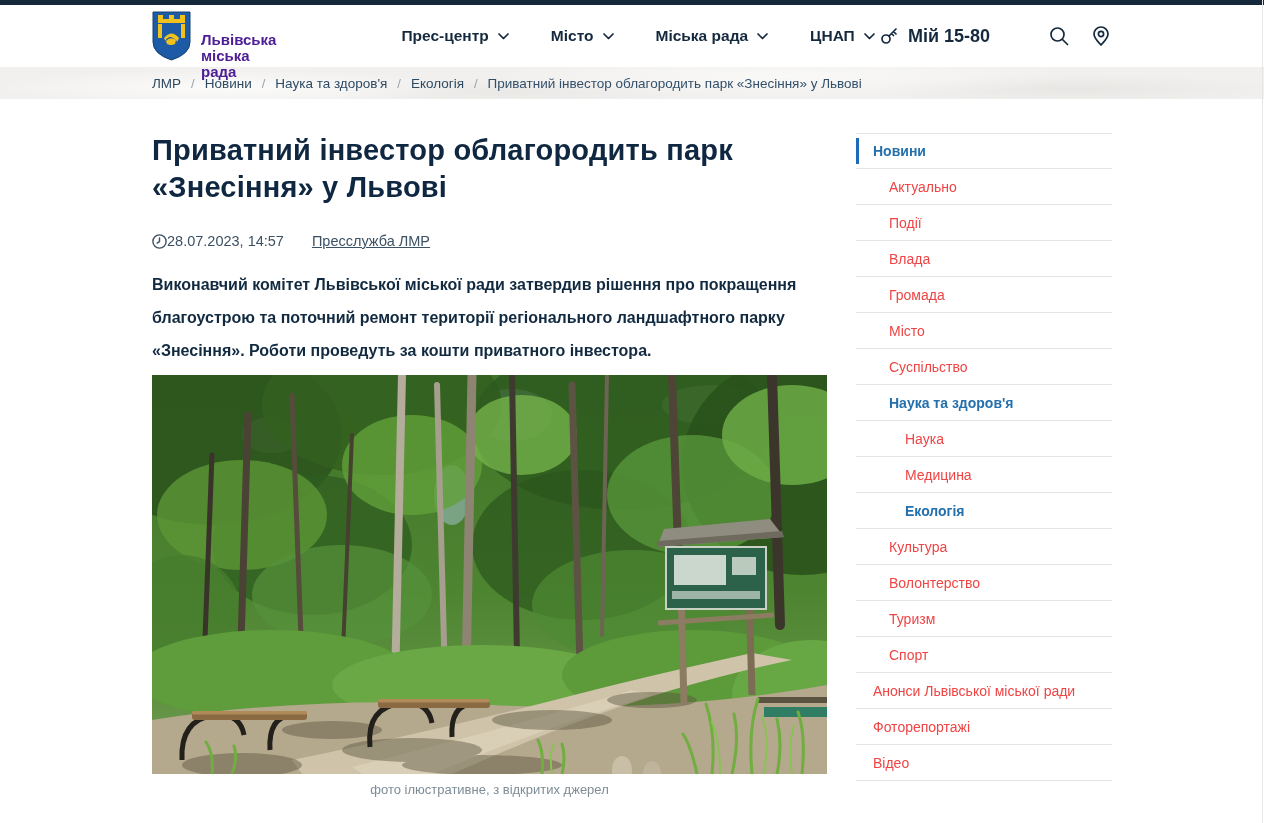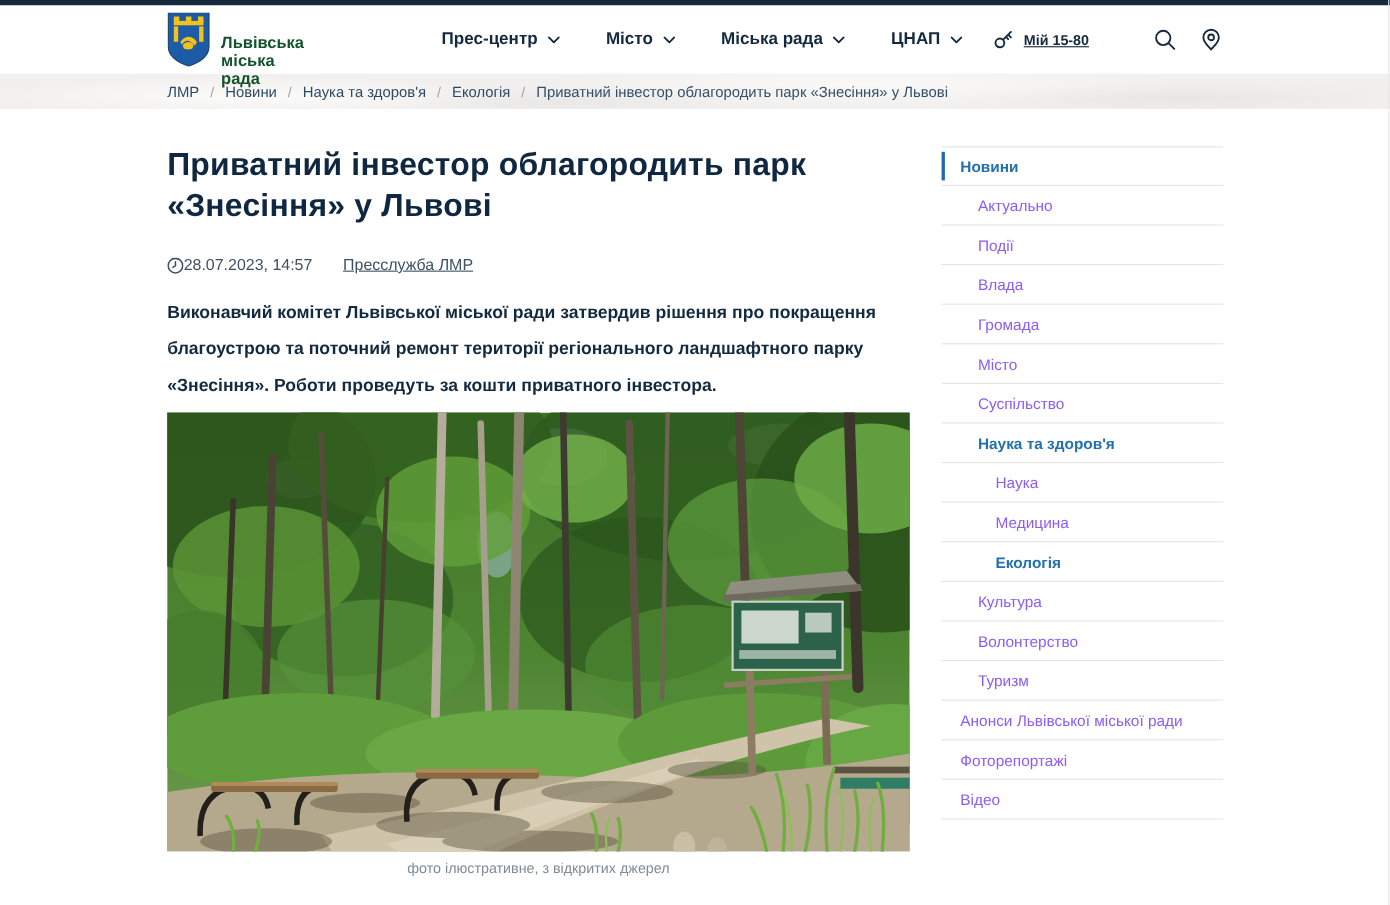--- a/index.html
+++ b/index.html
@@ -7,30 +7,30 @@
     font-family:"Liberation Sans", sans-serif; color:#15293e; }
 
   .topbar { height:5px; background:#16283c; }
 
   
   .header { height:62px; background:#fff; }
   .header-inner { width:960px; margin:0 auto; height:100%;
     display:flex; align-items:center; }
   .brand { display:flex; align-items:center; gap:10px; cursor:pointer; }
   .shield { width:39px; height:50px; flex:0 0 auto; }
-  .brand-name { font-size:15px; line-height:16px; font-weight:600; color:#14532d;margin-top:39px; }
+  .brand-name { font-size:15px; line-height:16px; font-weight:600; color:#4c1d95;margin-top:39px; }
 
   .topnav { display:flex; align-items:center; gap:42px; margin-left:125px; }
   .nav-item { display:flex; align-items:center; gap:9px; cursor:pointer; }
   .nav-label { font-size:15.5px; font-weight:600; color:#15293e; }
   .chev { width:11px; height:7px; }
 
   .header-right { margin-left:auto; display:flex; align-items:center; }
   .hotline { display:flex; align-items:center; gap:9px; cursor:pointer; }
-  .hotline-label { font-size:13px; font-weight:600; color:#15293e;text-decoration:underline; }
+  .hotline-label { font-size:18px; font-weight:600; color:#15293e; }
   .hicon { width:20px; height:20px; }
   .icon-btn { width:22px; height:22px; cursor:pointer; }
   .search-btn { margin-left:58px; }
   .loc-btn { margin-left:20px; }
 
   
   .crumbbar { height:32px; background:#f1f0ee;
     background-image:
       radial-gradient(ellipse 340px 26px at 18% 64%, rgba(255,255,255,.75), rgba(255,255,255,0) 70%),
       radial-gradient(ellipse 420px 30px at 62% 30%, rgba(255,255,255,.6), rgba(255,255,255,0) 70%),
@@ -56,21 +56,21 @@
   .meta-date { font-size:14.5px; color:#3c5164; }
   .meta-author { font-size:14.5px; color:#3c5164; margin-left:28px;text-decoration:underline; }
   .lead { margin-top:19px; font-size:16px; line-height:33px; color:#122a40;
     font-weight:600; }
   .photo { margin-top:8px; width:675px; height:399px; display:block; }
   .caption { margin-top:8px; width:675px; text-align:center;
     font-size:13px; color:#7e8c96; }
 
   
   .side-item { position:relative; height:36px; display:flex; align-items:center;
-    border-bottom:1px solid #e4e4e3; font-size:14px; color:#8b5cf6; cursor:pointer; }
+    border-bottom:1px solid #e4e4e3; font-size:14px; color:#ef4444; cursor:pointer; }
   .side-item:first-child { border-top:1px solid #e4e4e3; }
   .lvl0 { padding-left:17px; }
   .lvl1 { padding-left:33px; }
   .lvl2 { padding-left:49px; }
   .side-item.blue { color:#2470ad; font-weight:600; }
   .side-item.active::before { content:""; position:absolute; left:0; top:4px;
     bottom:4px; width:3px; background:#1d6ab8; }
 
   .scroll-edge { position:fixed; top:0; right:1px; width:1px; height:823px;
     background:#e6e6e6; }
@@ -339,20 +339,23 @@
       </div>
     <div class="side-item lvl1">
         <span>Культура</span>
       </div>
     <div class="side-item lvl1">
         <span>Волонтерство</span>
       </div>
     <div class="side-item lvl1">
         <span>Туризм</span>
       </div>
+    <div class="side-item lvl1">
+        <span>Спорт</span>
+      </div>
     <div class="side-item lvl0">
         <span>Анонси Львівської міської ради</span>
       </div>
     <div class="side-item lvl0">
         <span>Фоторепортажі</span>
       </div>
     <div class="side-item lvl0">
         <span>Відео</span>
       </div>
   </div>

